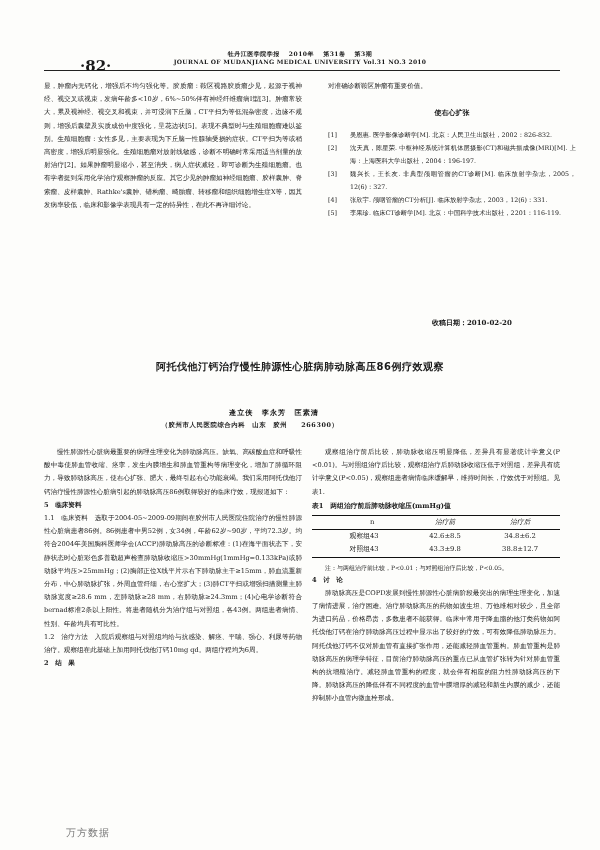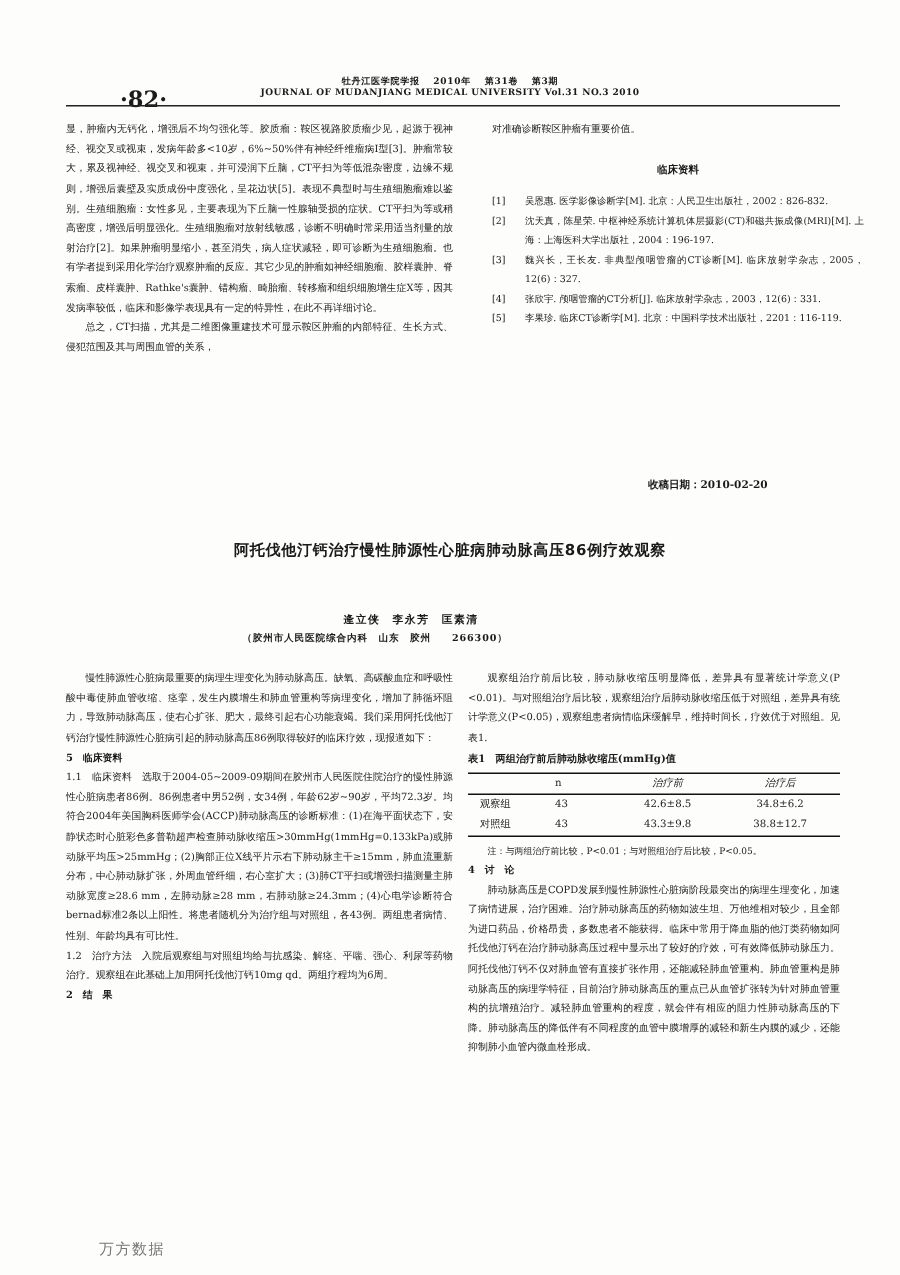--- a/index.html
+++ b/index.html
@@ -28,44 +28,43 @@
   .left-body { left: 44px; top: 446px; width: 258px; }
   .right-body { left: 312px; top: 446px; width: 248px; }
   .h1 { font-weight: bold; }
   .sub { font-weight: normal; }
   .table-title { text-align: left; font-weight: bold; margin-top: 1px; font-size: 6.8px; }
   table { width: 100%; border-collapse: collapse; font-size: 6.8px; margin-top: 2px; }
   table thead tr { border-top: 1.3px solid #111; border-bottom: 0.8px solid #111; }
   table tbody tr:last-child { border-bottom: 1.3px solid #111; }
   th, td { padding: 0; height: 13px; font-weight: normal; }
   th.ital { font-style: italic; }
-  .c0 { text-align: left; padding-left: 8px; width: 50px; }
+  .c0 { text-align: right; padding-left: 8px; width: 50px; }
   .c1 { text-align: left; width: 40px; }
   .c2, .c3 { text-align: center; }
   .note { font-size: 6px; text-indent: 13px; margin-top: 3px !important; line-height: 13px; }
   .watermark { position: absolute; left: 66px; top: 826px; font-size: 10px; color: #777; letter-spacing: 1px; }
 </style>
 </head>
 <body>
 
 <div class="header">
   <div class="page-num">·82·</div>
   <div class="hdr-cn">牡丹江医学院学报　 2010年　 第31卷　 第3期</div>
   <div class="hdr-en">JOURNAL OF MUDANJIANG MEDICAL UNIVERSITY Vol.31 NO.3 2010</div>
   <div class="hdr-rule"></div>
 </div>
 
 <div class="col left-top">
   <p>显，肿瘤内无钙化，增强后不均匀强化等。胶质瘤：鞍区视路胶质瘤少见，起源于视神经、视交叉或视束，发病年龄多&lt;10岁，6%~50%伴有神经纤维瘤病Ⅰ型[3]。肿瘤常较大，累及视神经、视交叉和视束，并可浸润下丘脑，CT平扫为等低混杂密度，边缘不规则，增强后囊壁及实质成份中度强化，呈花边状[5]。表现不典型时与生殖细胞瘤难以鉴别。生殖细胞瘤：女性多见，主要表现为下丘脑一性腺轴受损的症状。CT平扫为等或稍高密度，增强后明显强化。生殖细胞瘤对放射线敏感，诊断不明确时常采用适当剂量的放射治疗[2]。如果肿瘤明显缩小，甚至消失，病人症状减轻，即可诊断为生殖细胞瘤。也有学者提到采用化学治疗观察肿瘤的反应。其它少见的肿瘤如神经细胞瘤、胶样囊肿、脊索瘤、皮样囊肿、Rathke's囊肿、错构瘤、畸胎瘤、转移瘤和组织细胞增生症X等，因其发病率较低，临床和影像学表现具有一定的特异性，在此不再详细讨论。</p>
-  <p class="indent">总之，CT扫描，尤其是二维图像重建技术可显示鞍区肿瘤的内部特征、生长方式、侵犯范围及其与周围血管的关系，</p>
 </div>
 
 <div class="col right-top">
   <p>对准确诊断鞍区肿瘤有重要价值。</p>
-  <div class="ref-title">临床资料</div>
+  <div class="ref-title">使右心扩张</div>
   <div class="ref">
       <span class="num">[1]</span>
       <span class="txt">吴恩惠. 医学影像诊断学[M]. 北京：人民卫生出版社，2002：826-832.</span>
     </div>
   <div class="ref">
       <span class="num">[2]</span>
       <span class="txt">沈天真，陈星荣. 中枢神经系统计算机体层摄影(CT)和磁共振成像(MRI)[M]. 上海：上海医科大学出版社，2004：196-197.</span>
     </div>
   <div class="ref">
       <span class="num">[3]</span>

